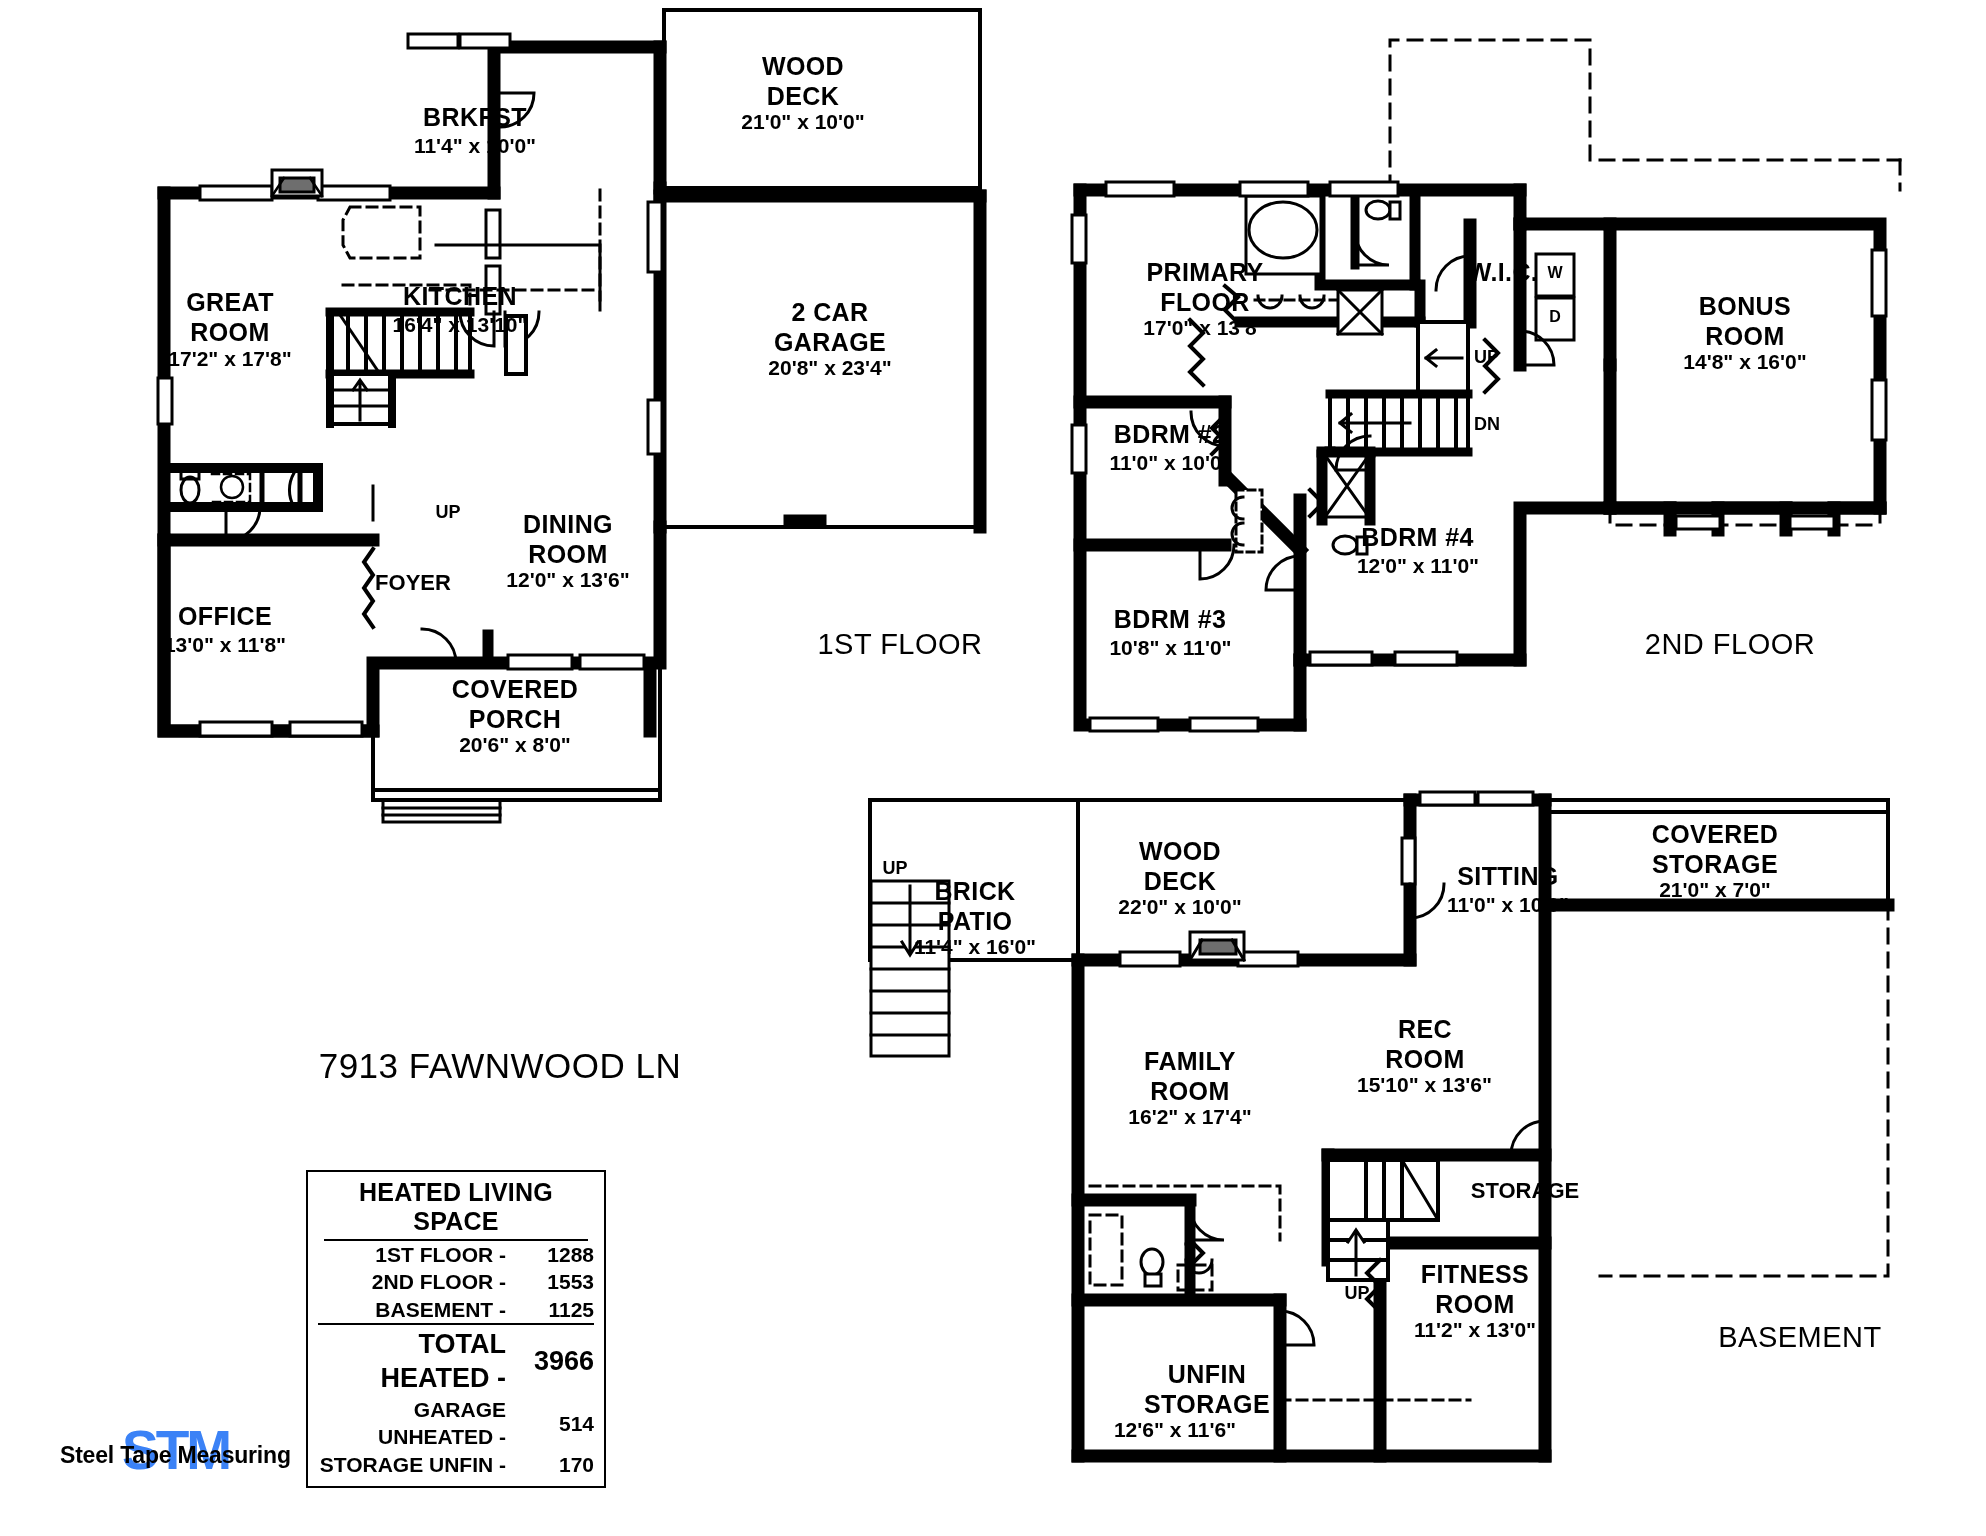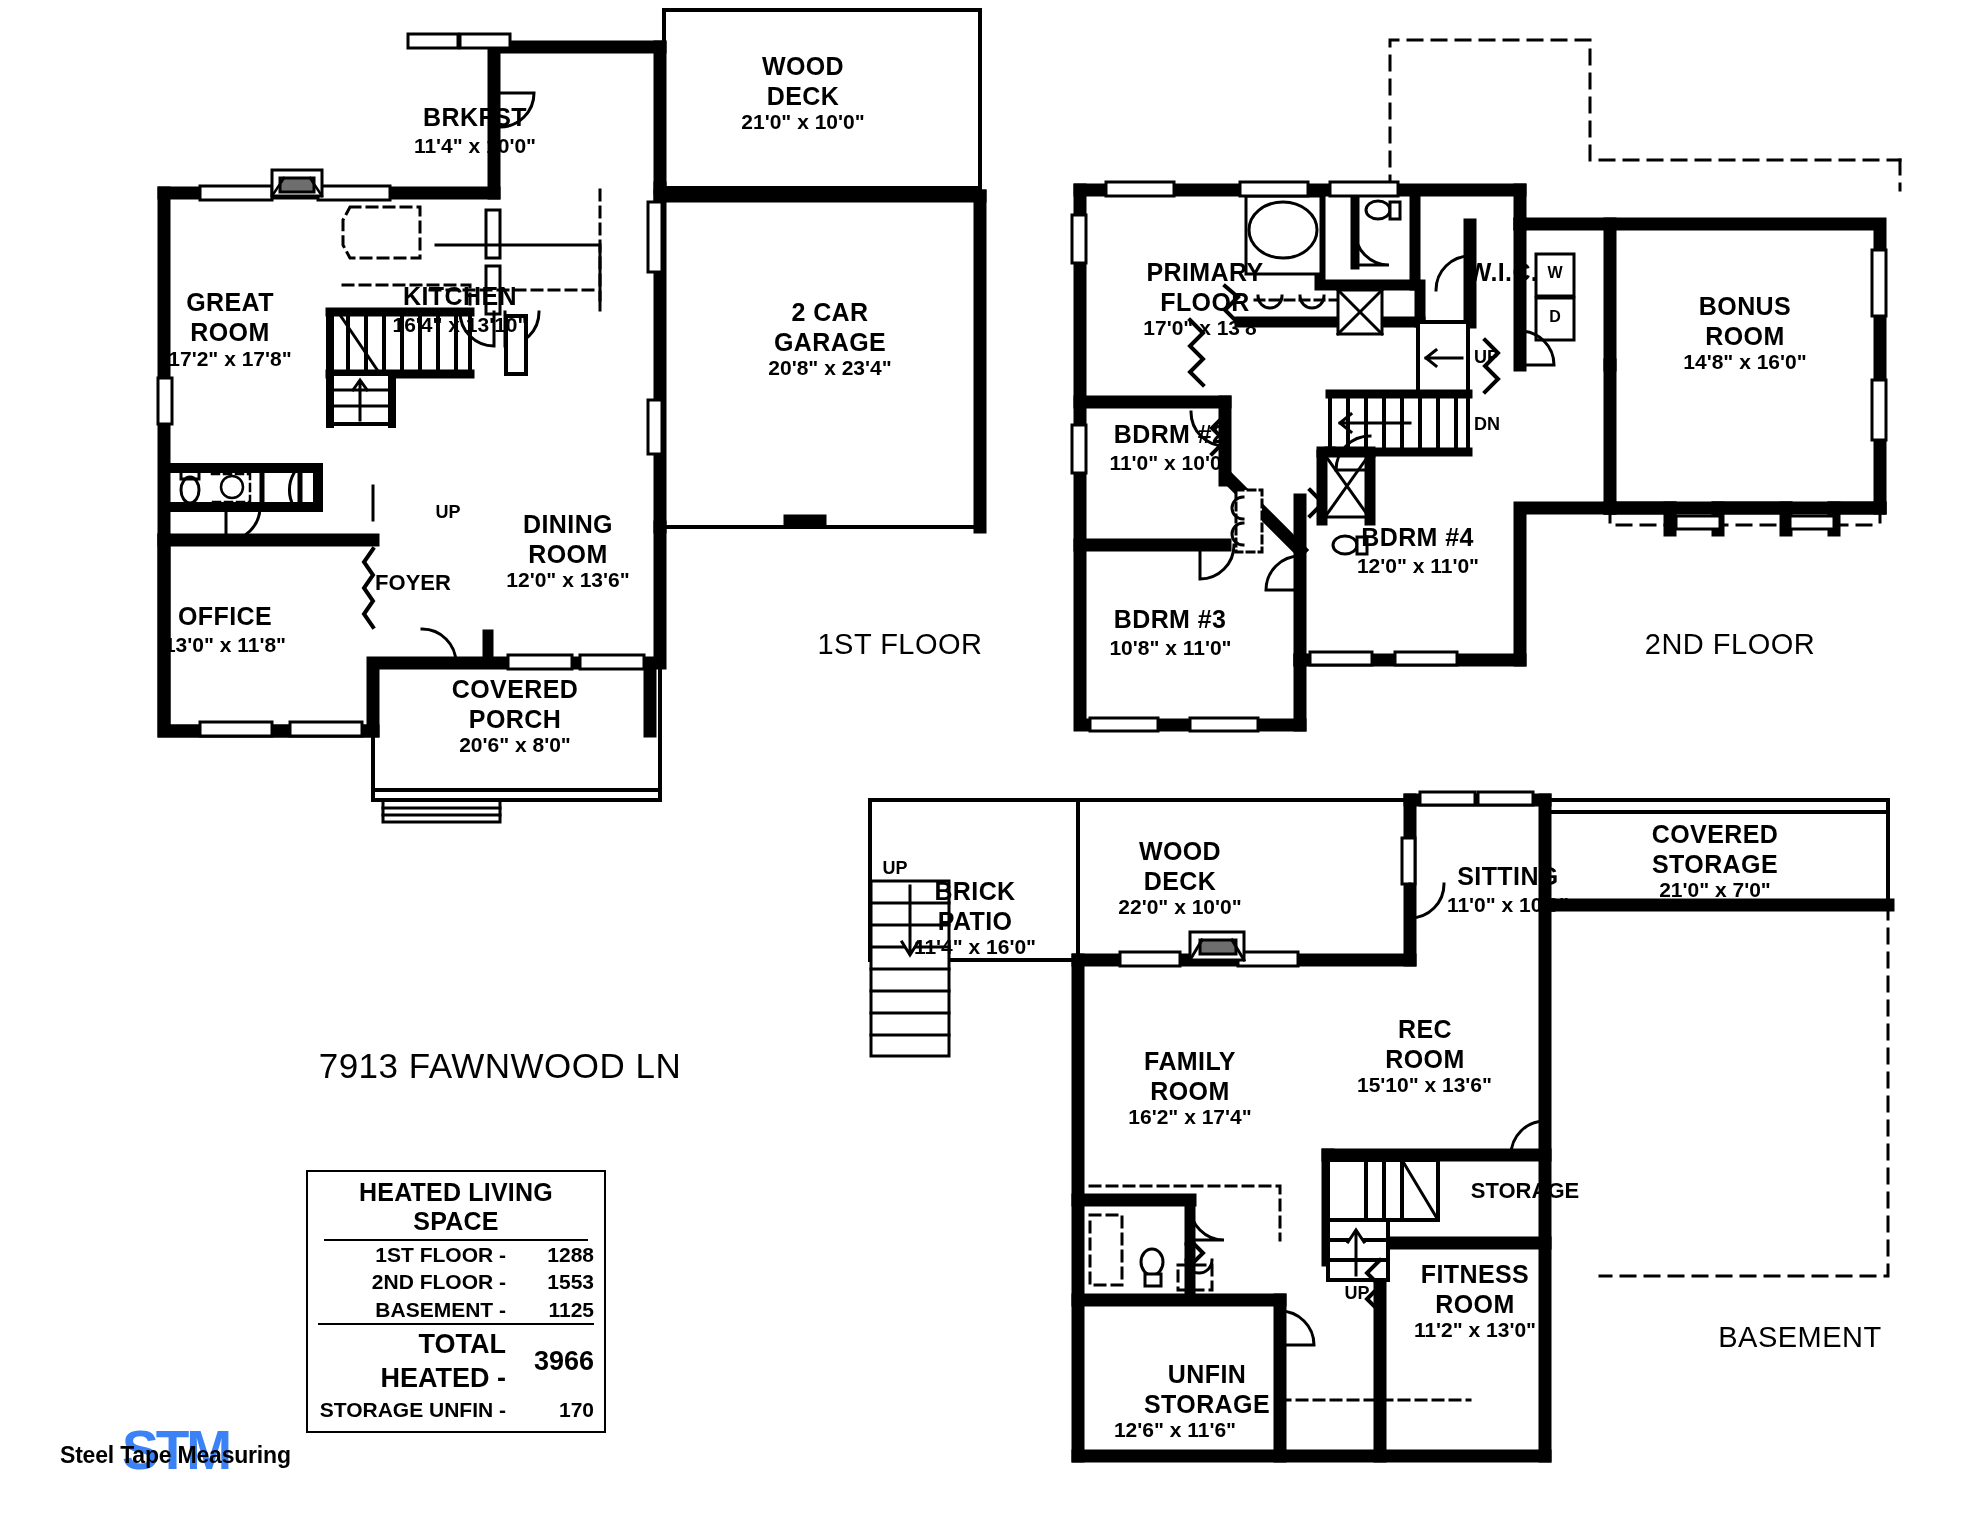--- a/index.html
+++ b/index.html
@@ -546,20 +546,24 @@
     </tr>
     <tr class="sub">
       <td class="k">BASEMENT -</td>
       <td class="v">1125</td>
     </tr>
     <tr class="total">
       <td class="k">TOTAL HEATED -</td>
       <td class="v">3966</td>
     </tr>
     <tr>
+      <td class="k">GARAGE UNHEATED -</td>
+      <td class="v">514</td>
+    </tr>
+    <tr>
       <td class="k">STORAGE UNFIN -</td>
       <td class="v">170</td>
     </tr>
   </tbody>
       </table>
 </div>
 
 <div id="logo">
   <div class="stm">STM</div>
   <div class="ltxt">Steel Tape Measuring</div>

